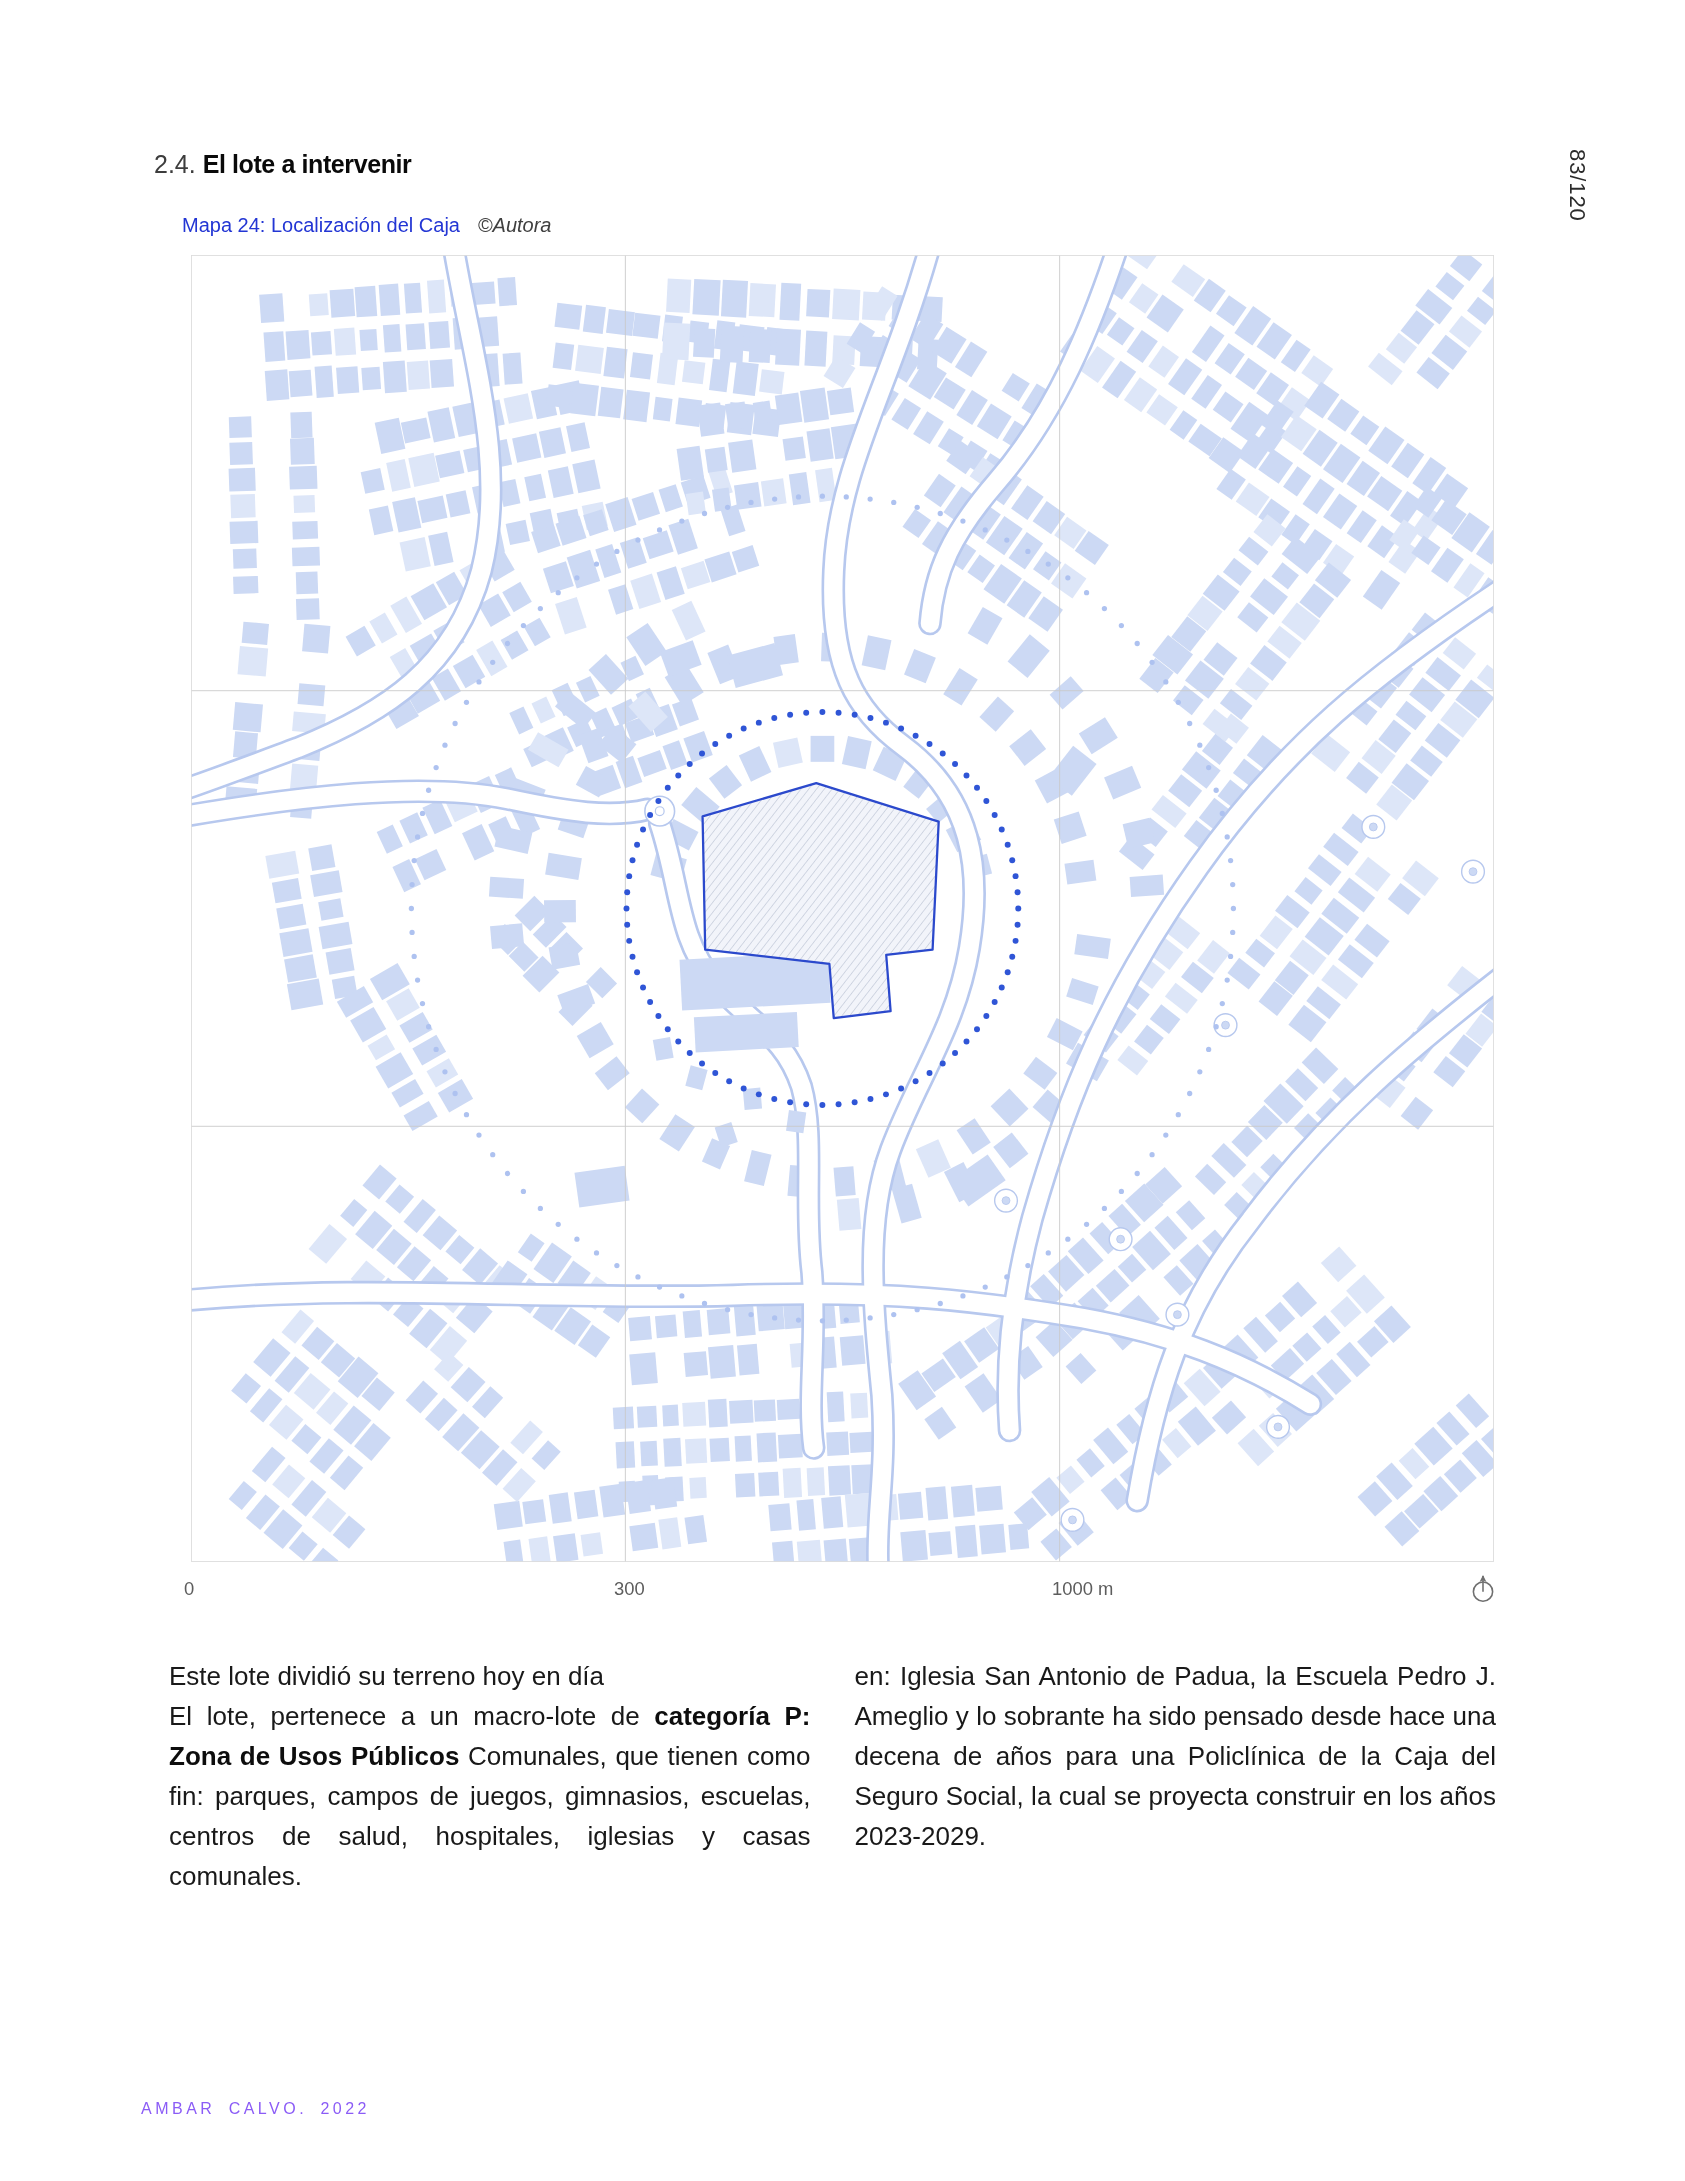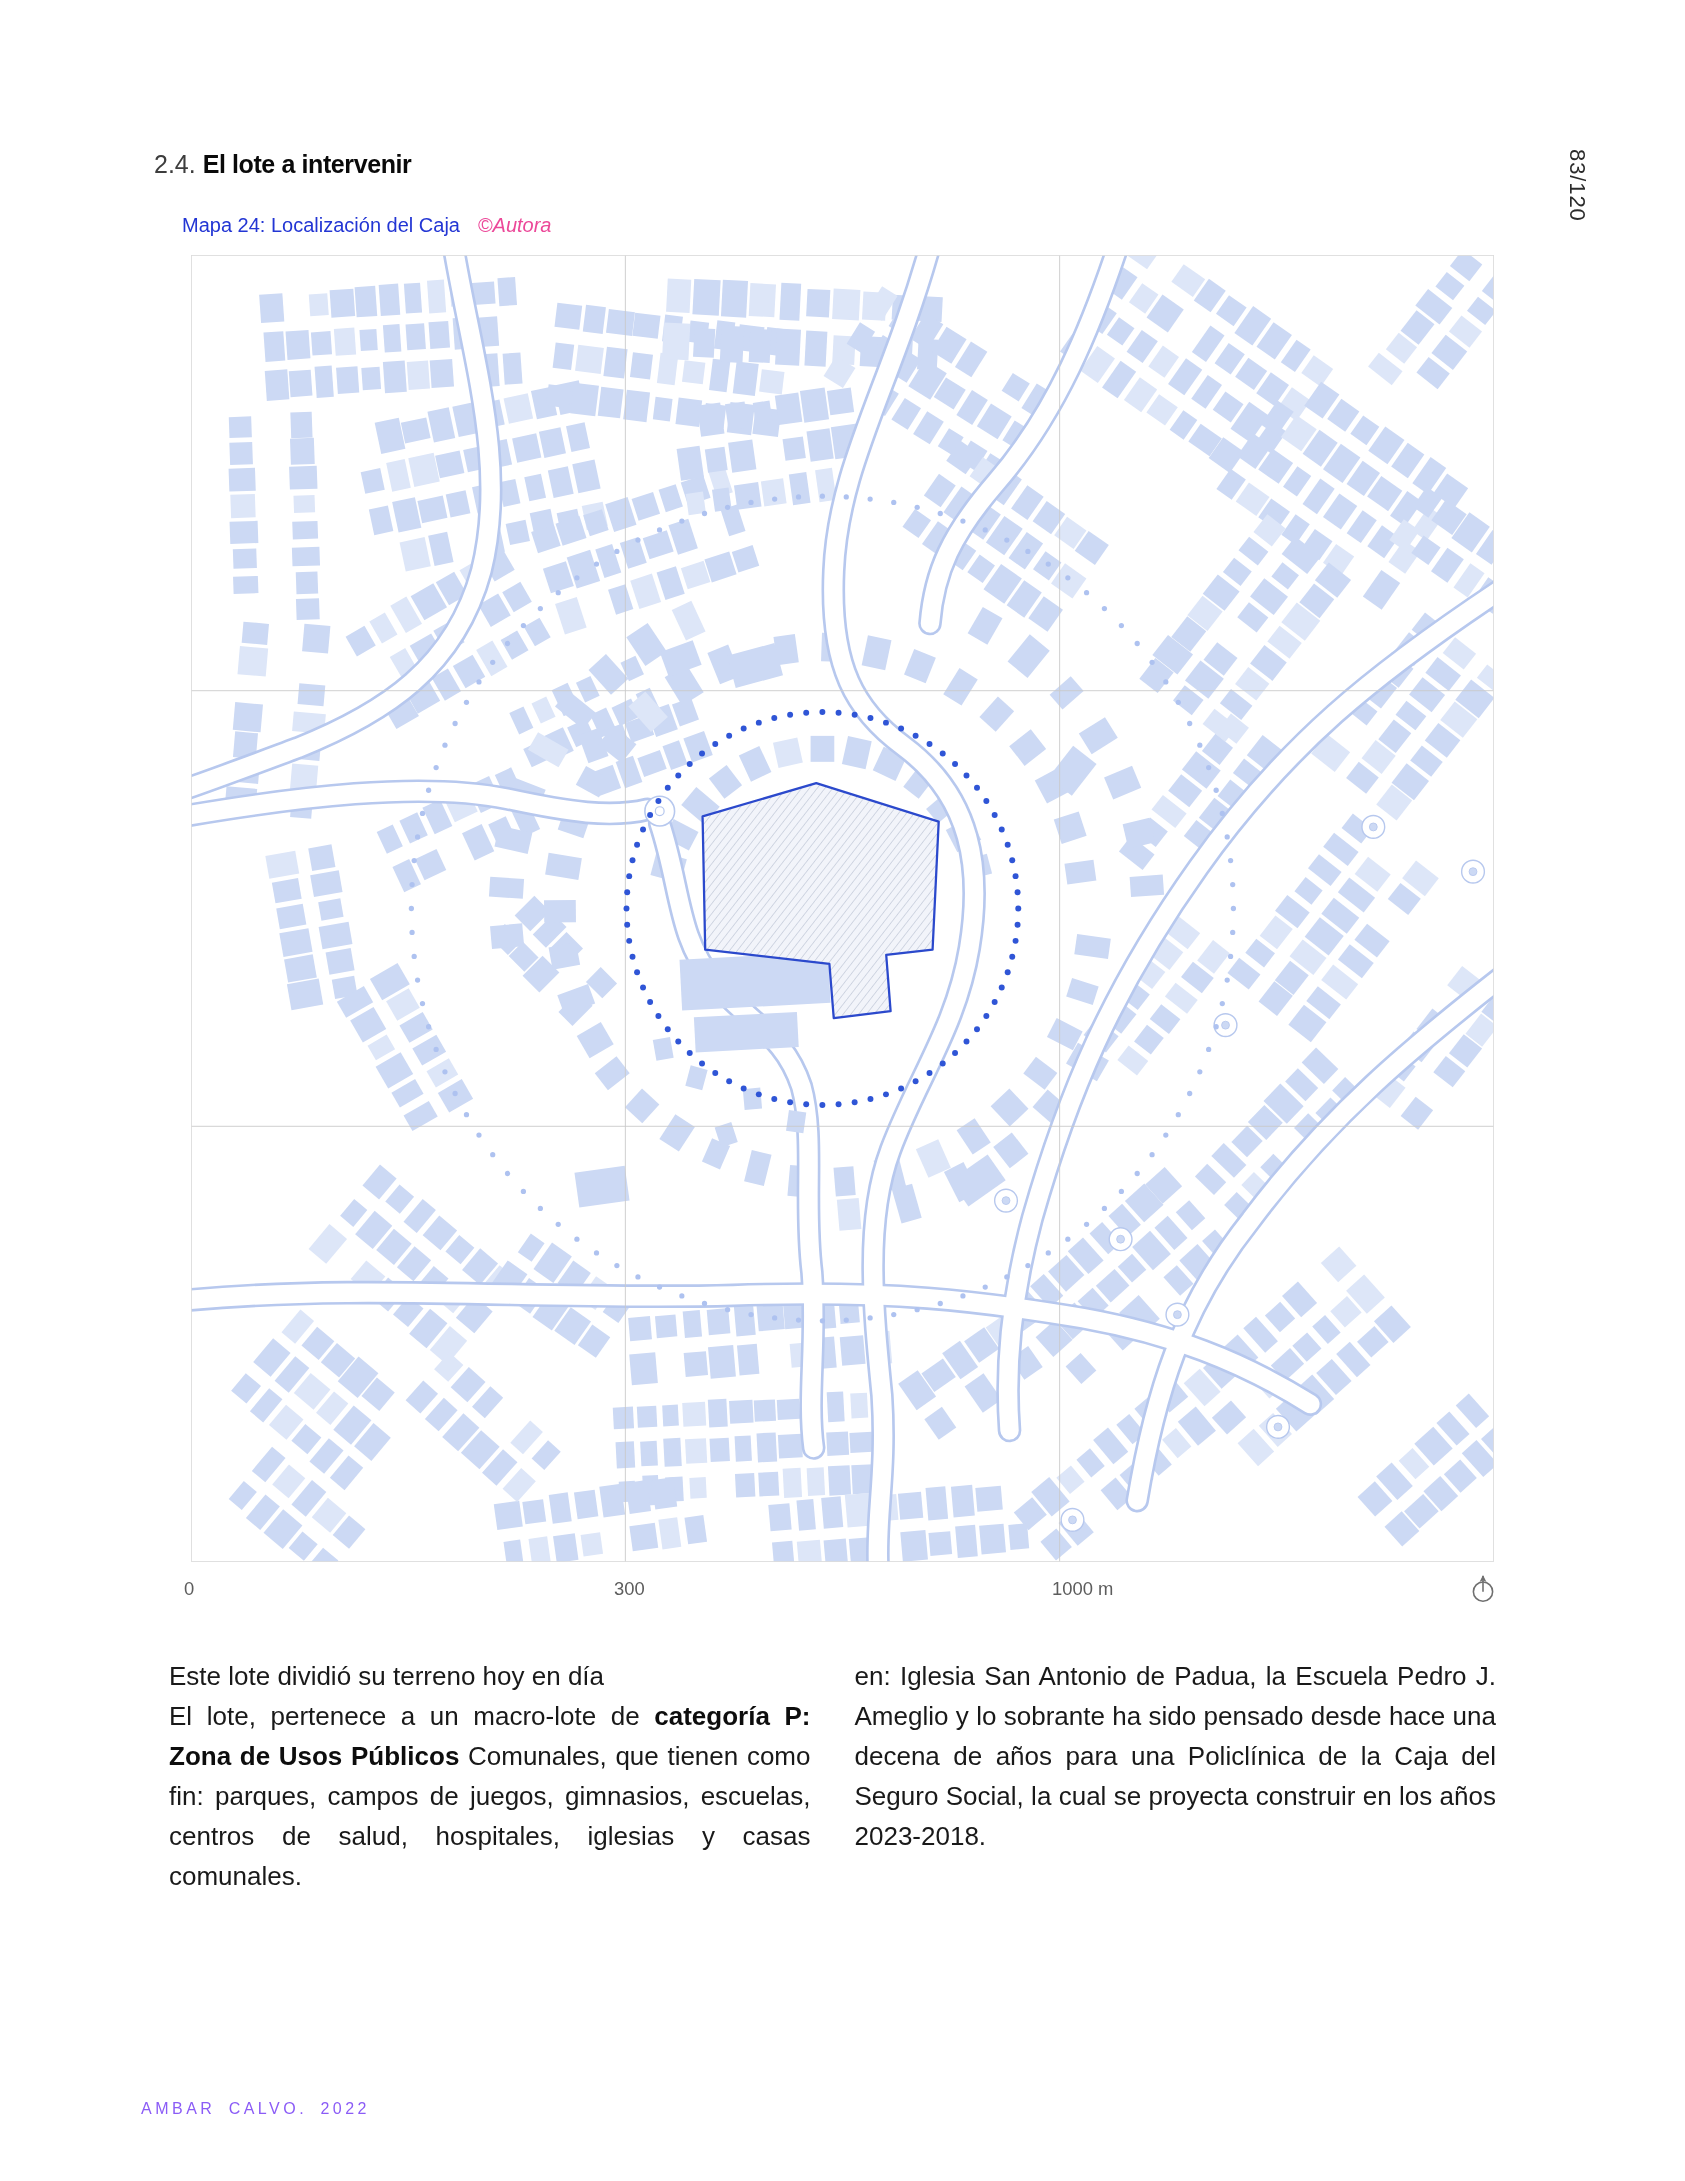--- a/index.html
+++ b/index.html
@@ -9,21 +9,21 @@
   .heading{position:absolute;left:154px;top:143px;font-size:25px;line-height:42px;}
   .heading .num{font-weight:400;color:#3d3d3d;}
   .heading .ttl{font-weight:700;color:#0a0a0a;letter-spacing:-0.4px;}
 
   .pagenum{position:absolute;left:1564px;top:149px;writing-mode:vertical-rl;
            font-size:22px;color:#2b2b2b;letter-spacing:0.9px;}
 
   .caption{position:absolute;left:182px;top:214px;font-size:20px;color:#2336d4;}
   .caption .lbl{font-weight:400;margin-top:43px;}
   .caption .ttl{font-weight:400;}
-  .caption .credit{font-style:italic;margin-left:12.3px;color:#ec4899;text-align:right;}
+  .caption .credit{font-style:italic;margin-left:12.3px;color:#404040;text-align:right;}
 
   .mapwrap{position:absolute;left:191px;top:255px;width:1303px;height:1307px;background:#fff;}
   .mapwrap svg{display:block;width:100%;height:100%;}
 
   .scalebar{position:absolute;top:1578px;left:0;width:1685px;height:26px;
             font-size:18.4px;color:#5d5d5d;}
   .scalebar .t0{position:absolute;left:184px;}
   .scalebar .t500{position:absolute;left:614px;}
   .scalebar .t1000{position:absolute;left:1052px;}
   .northicon{position:absolute;left:1469px;top:-5.3px;width:28px;height:32px;}
@@ -1123,20 +1123,20 @@
       <path d="M16,2 L12,10 L16,8 L20,10 Z" fill="#6f6f6f"></path>
     </svg>
   </div>
 
   <div class="columns">
     <div class="col">
       <p>Este lote dividió su terreno hoy en día</p>
       <p><span>El lote, pertenece a un macro-lote de </span><strong>categoría P: Zona de Usos Públicos</strong><span> Comunales, que tienen como fin: parques, campos de juegos, gimnasios, escuelas, centros de salud, hospitales, iglesias y casas comunales.</span></p>
     </div>
     <div class="col">
-      <p>en: Iglesia San Antonio de Padua, la Escuela Pedro J. Ameglio y lo sobrante ha sido pensado desde hace una decena de años para una Policlínica de la Caja del Seguro Social, la cual se proyecta construir en los años 2023-2018.</p>
+      <p>en: Iglesia San Antonio de Padua, la Escuela Pedro J. Ameglio y lo sobrante ha sido pensado desde hace una decena de años para una Policlínica de la Caja del Seguro Social, la cual se proyecta construir en los años 2023-2029.</p>
     </div>
   </div>
 
   <div class="footer">AMBAR CALVO. 2022</div>
 
 </div>
 
 
 </body></html>

